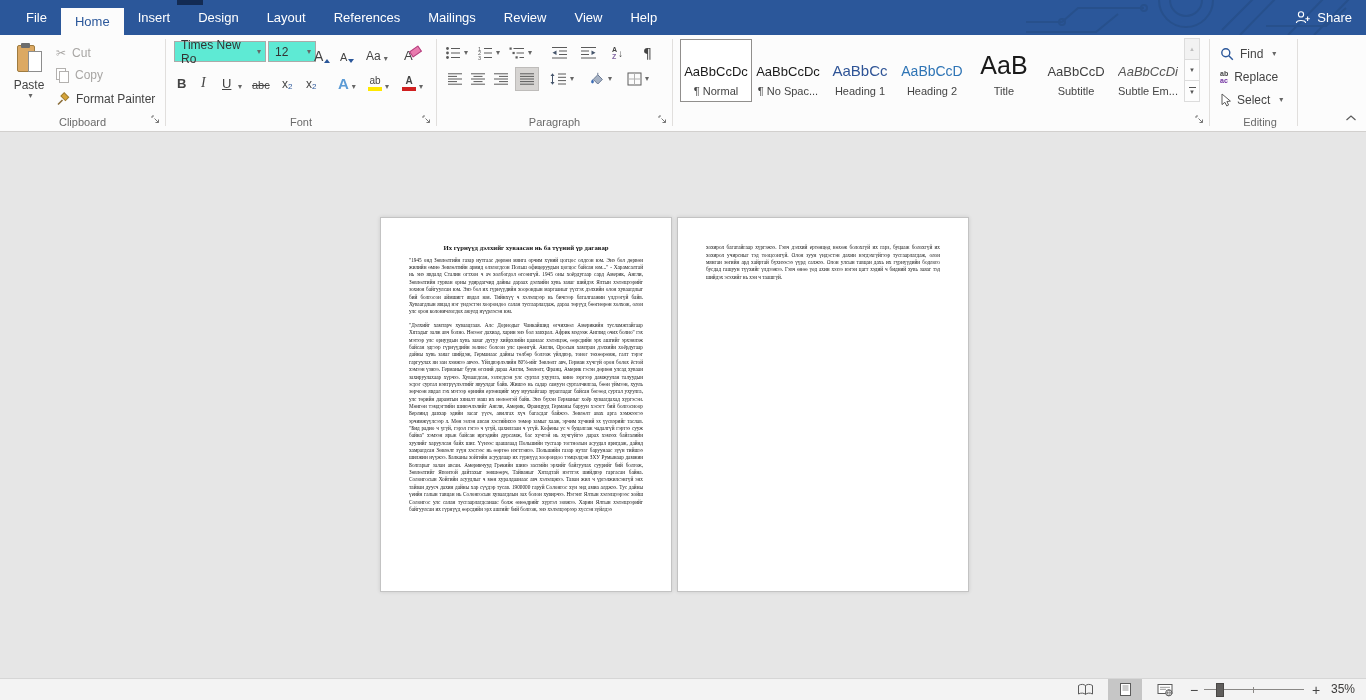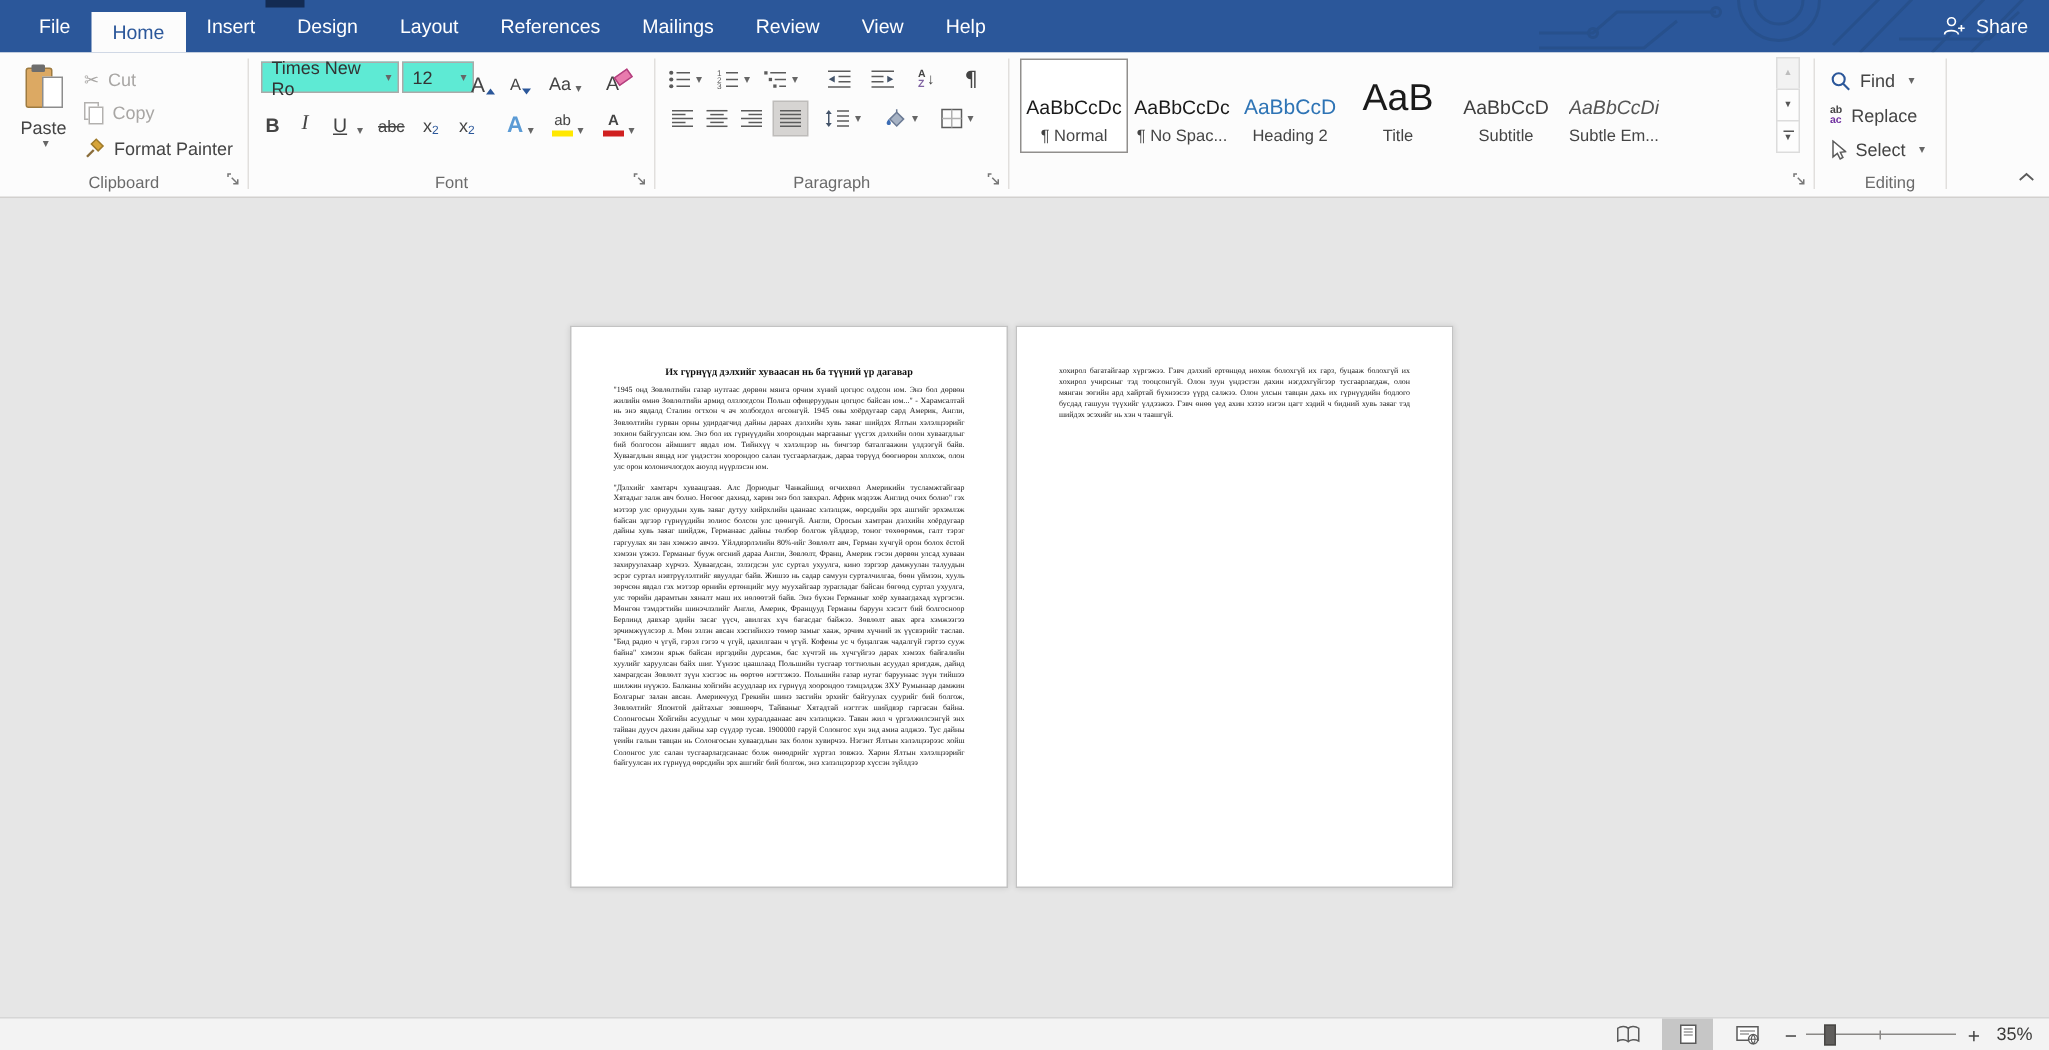--- a/index.html
+++ b/index.html
@@ -450,20 +450,24 @@
       <div class="sgallery">
         <div class="sitem selected">
           <span class="sprev sp-normal">AaBbCcDc</span>
           <span class="slabel">¶ Normal</span>
         </div>
         <div class="sitem">
           <span class="sprev sp-normal">AaBbCcDc</span>
           <span class="slabel">¶ No Spac...</span>
         </div>
         <div class="sitem">
+          <span class="sprev sp-h1">AaBbCc</span>
+          <span class="slabel">Heading 1</span>
+        </div>
+        <div class="sitem">
           <span class="sprev sp-h2">AaBbCcD</span>
           <span class="slabel">Heading 2</span>
         </div>
         <div class="sitem">
           <span class="sprev sp-title">AaB</span>
           <span class="slabel">Title</span>
         </div>
         <div class="sitem">
           <span class="sprev sp-sub">AaBbCcD</span>
           <span class="slabel">Subtitle</span>

